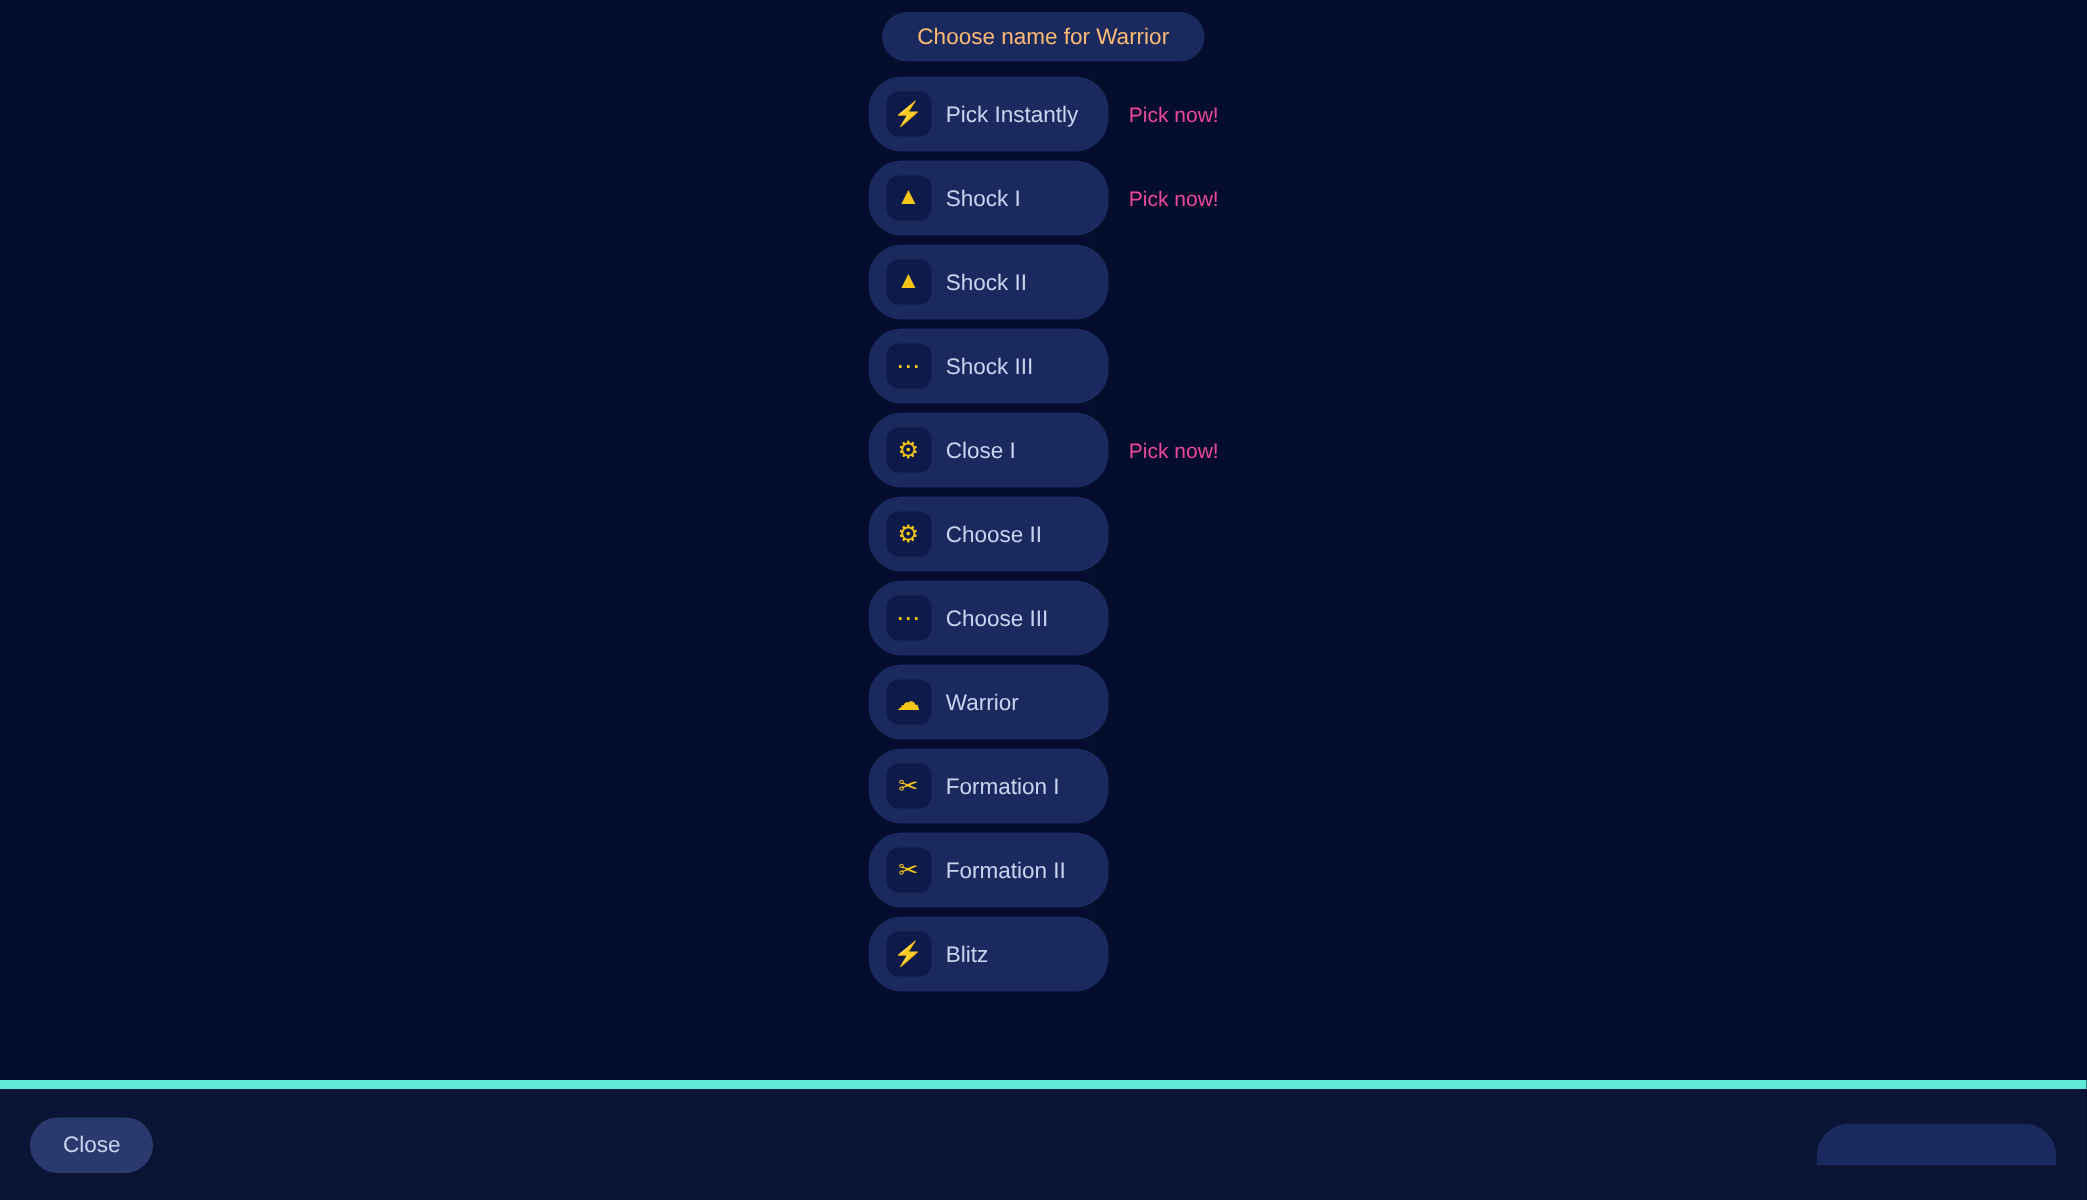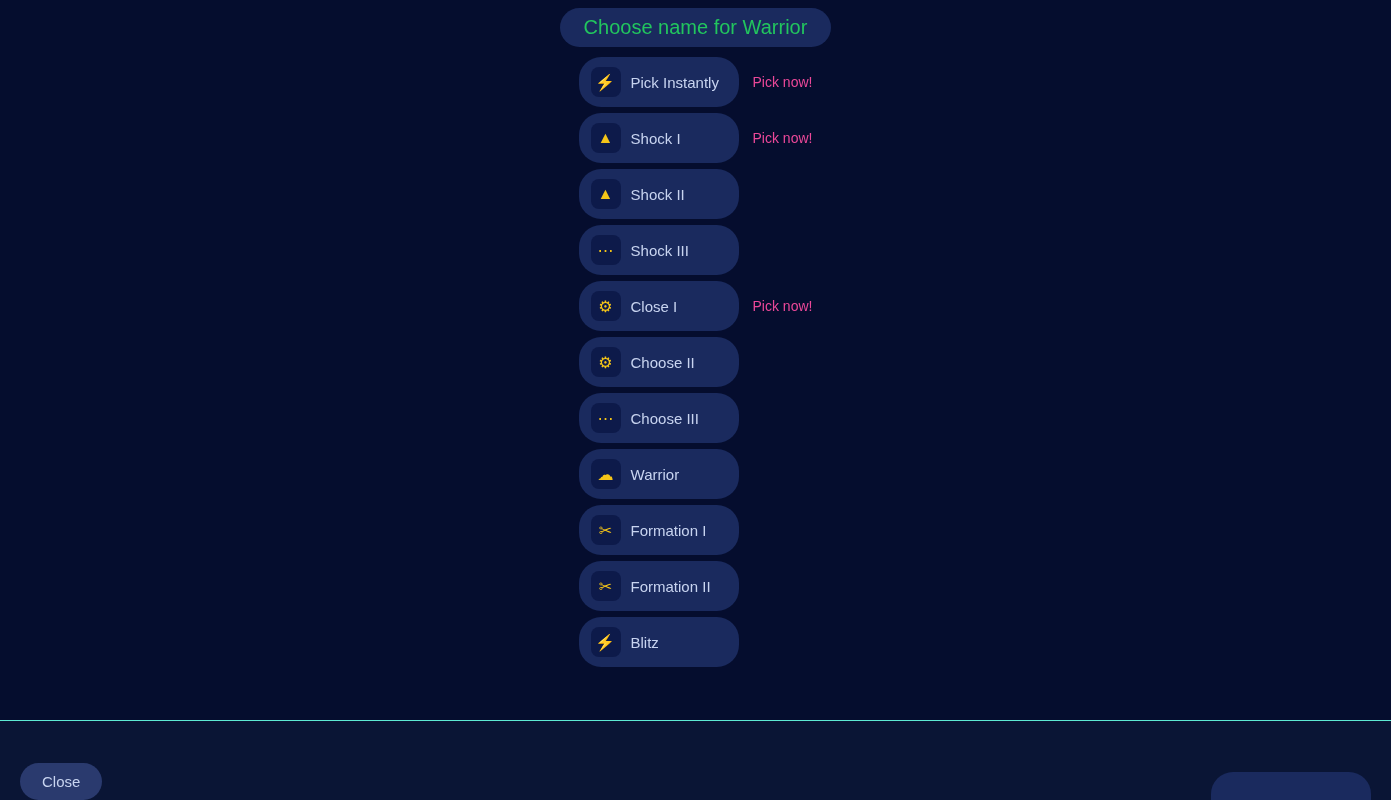--- a/index.html
+++ b/index.html
@@ -17,24 +17,24 @@
       display: flex;
       flex-direction: column;
       align-items: center;
       padding-top: 8px;
       height: 680px;
       overflow-y: auto;
     }
 
     .page-title {
       background-color: #1a2a5e;
-      color: #22c55e;
+      color: #fdba74;
       border-radius: 20px;
       padding: 8px 24px;
-      font-size: 20px;
+      font-size: 15px;
       font-weight: 500;
       margin-bottom: 10px;
       text-align: center;
     }
 
     .skill-row {
       display: flex;
       align-items: center;
       margin-bottom: 6px;
       gap: 14px;
@@ -74,23 +74,23 @@
       font-weight: 400;
     }
 
     .bottom-bar {
       position: absolute;
       bottom: 0;
       left: 0;
       right: 0;
       height: 80px;
       background-color: #0a1535;
-      border-top: 1px solid #5eead4;
-      display: flex;
-      align-items: flex-end;
+      border-top: 6px solid #5eead4;
+      display: flex;
+      align-items: center;
       justify-content: space-between;
       padding: 0 20px;
     }
 
     .bottom-btn {
       background-color: #2a3a6e;
       color: #c8d4f0;
       border: none;
       border-radius: 20px;
       padding: 10px 22px;

